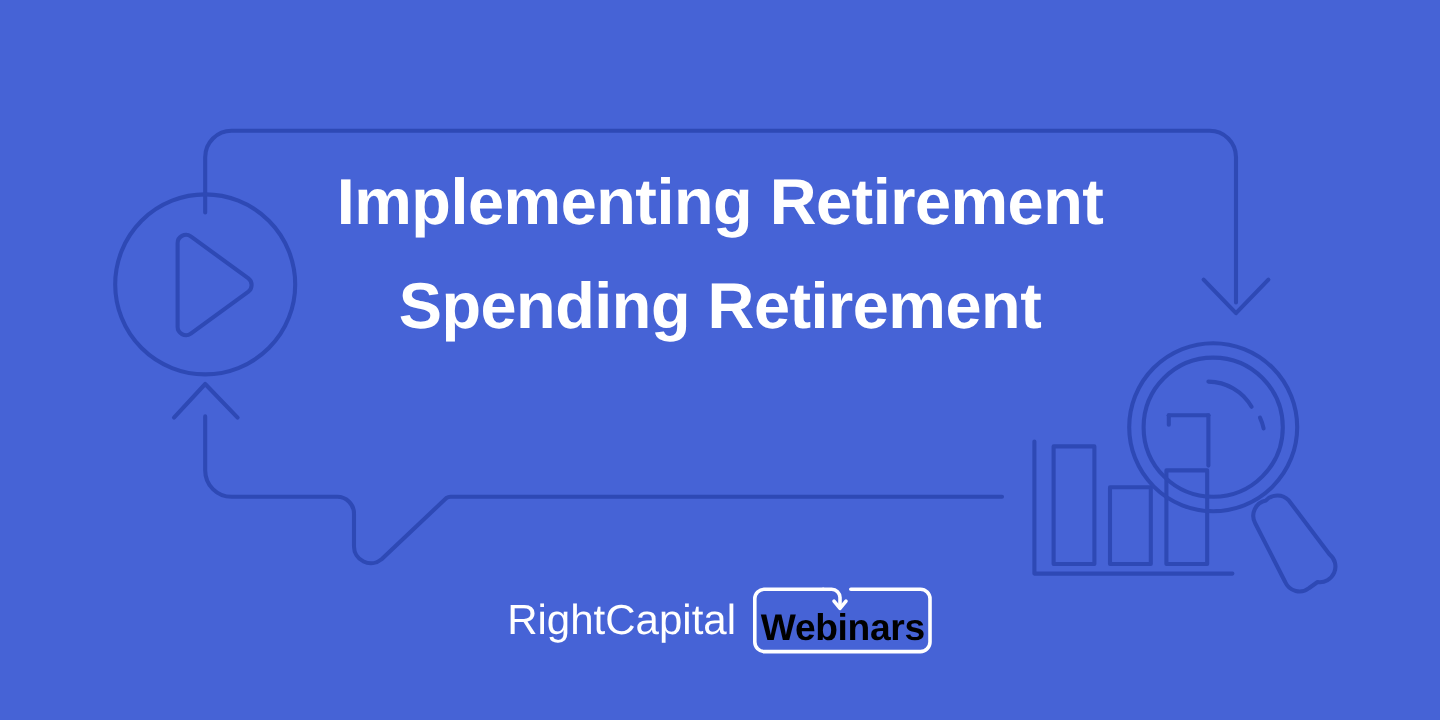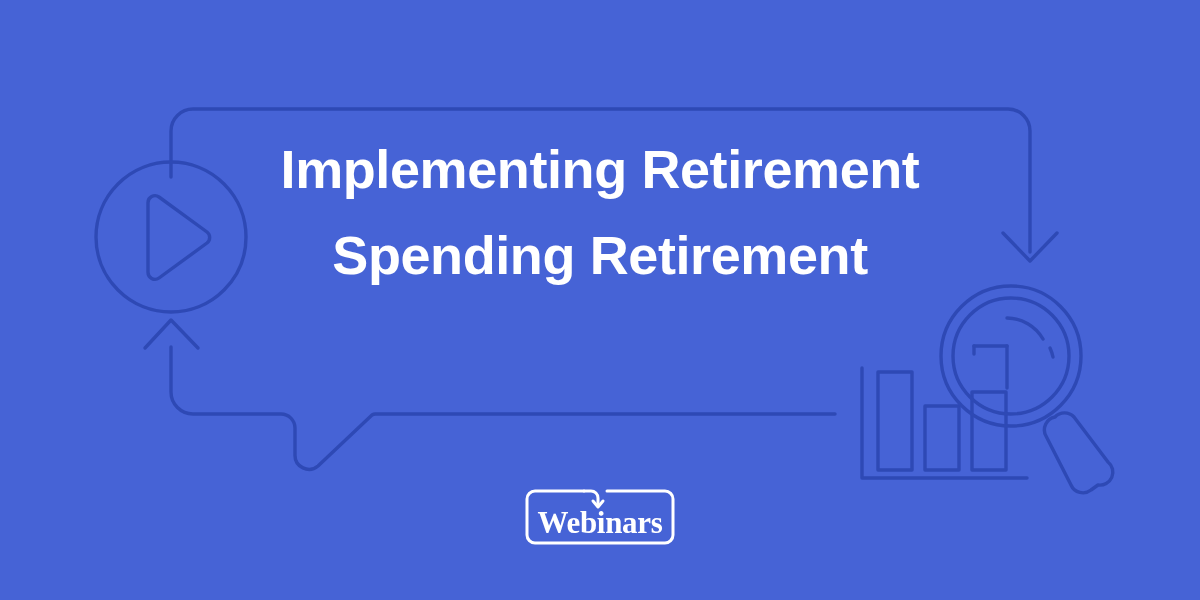--- a/index.html
+++ b/index.html
@@ -77,22 +77,22 @@
   }
   .webinars-label {
     position: absolute;
     left: 0;
     top: 0;
     width: 150px;
     height: 68px;
     display: flex;
     align-items: center;
     justify-content: center;
-    color: #ffffff;
-    font-family: Liberation Serif, serif;
+    color: #000000;
+    font-family: Liberation Sans, sans-serif;
     font-weight: bold;
     font-size: 31px;
     letter-spacing: -0.3px;
     white-space: nowrap;
   }
 </style>
 </head>
 <body>
 
 <div id="slide">
@@ -173,20 +173,21 @@
                A 13 13 0 0 1 1055 417 Z"></path>
     </g>
   </svg>
 
   <div class="title-block">
     <span class="title-line">Implementing Retirement</span>
     <span class="title-line">Spending Retirement</span>
   </div>
 
   <div class="logo-row">
+    <span class="logo-word">RightCapital</span>
 
     <div class="webinars-wrap">
       <svg class="webinars-svg" viewBox="0 0 150 56" xmlns="http://www.w3.org/2000/svg">
 
         <path d="M 59 2
                  L 10 2
                  A 8 8 0 0 0 2 10
                  L 2 46
                  A 8 8 0 0 0 10 54
                  L 140 54

